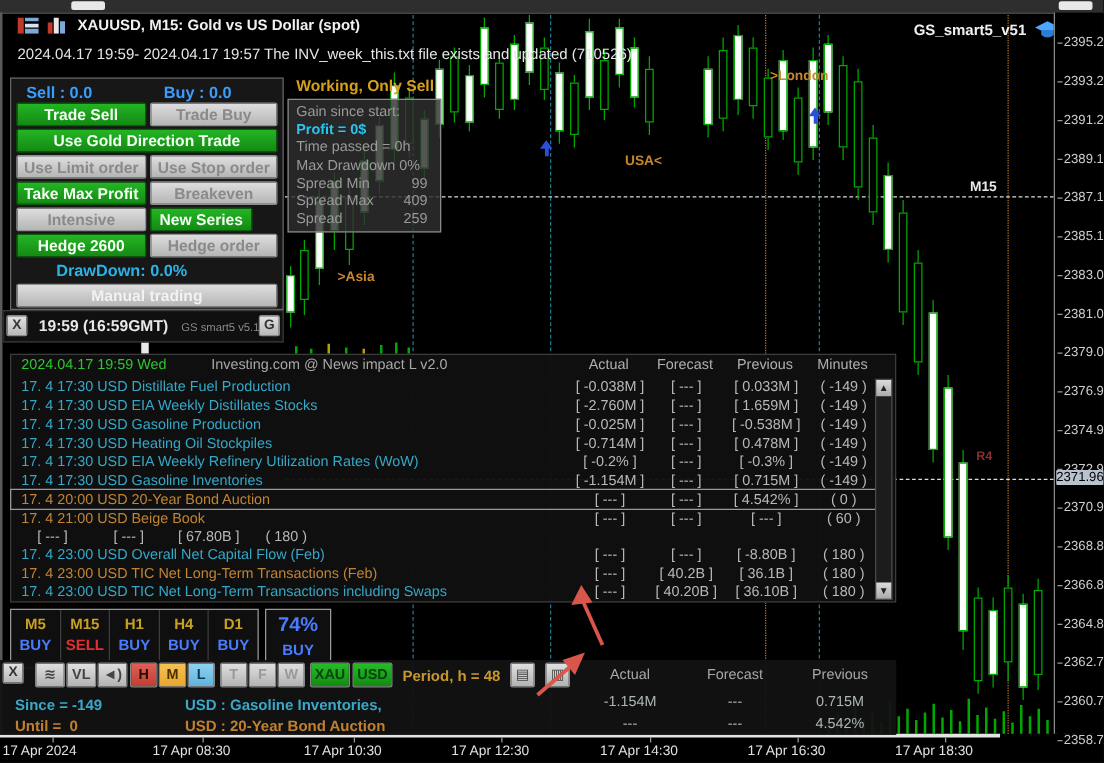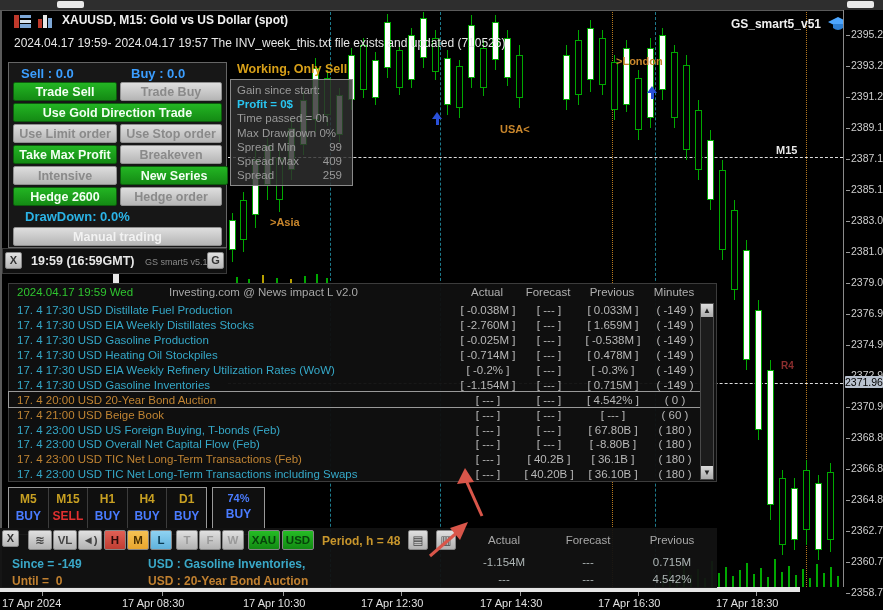--- a/index.html
+++ b/index.html
@@ -18,21 +18,21 @@
   #statusline{left:14px;top:36px;color:#e6e6e6;font-size:12px;}
   #eabadge{top:17px;right:62px;color:#f0f0f0;font-size:12px;font-weight:bold;}
 
   
   #paxis{left:843px;top:10px;width:40px;height:577px;background:#000;border-left:1px solid #8a8a8a;box-sizing:border-box;}
   .price-label{position:absolute;left:2px;color:#cfcfcf;font-size:10.5px;white-space:nowrap;}
   .price-label::before{content:"";display:inline-block;width:4px;height:1px;background:#9a9a9a;vertical-align:middle;margin-right:1px;}
   .price-current{position:absolute;left:1px;width:38px;background:#b9c2cf;color:#000;font-size:10.5px;text-align:center;border-radius:1px;}
 
   
-  #taxis{left:0;top:587px;width:800px;height:23px;background:#000;border-top:5px solid #e5e5e5;box-sizing:border-box;}
+  #taxis{left:0;top:587px;width:800px;height:23px;background:#000;border-top:3px solid #e5e5e5;box-sizing:border-box;}
   .time-label{position:absolute;top:5px;color:#e0e0e0;font-size:11px;white-space:nowrap;}
   .time-tick{position:absolute;top:0;width:1px;height:4px;background:#999;}
 
   
   .wick{position:absolute;width:1px;background:#00a800;}
   .cbody{position:absolute;border:1px solid #00a800;box-sizing:border-box;}
   .vbar{position:absolute;width:2px;background:#00a800;}
   .vline{position:absolute;top:12px;height:575px;width:0;}
   .hline{position:absolute;height:0;border-top:1px dashed #ddd;}
   .sess{position:absolute;color:#c8862c;font-size:11px;font-weight:bold;white-space:nowrap;}
@@ -79,21 +79,21 @@
   .scr-btn{position:absolute;left:0;width:12px;height:13px;background:linear-gradient(#dcdcdc,#aaa);color:#222;font-size:8px;text-align:center;line-height:13px;}
 
   
   #tfpanel{left:8px;top:487px;width:199px;height:48px;background:rgba(16,16,16,0.95);border:1px solid #999;box-sizing:border-box;display:flex;}
   .tfcell{flex:1;border-right:1px solid #3c3c3c;text-align:center;padding-top:4px;}
   .tfcell:last-child{border-right:none;}
   .tfcell .tf{color:#c8a022;font-size:12px;font-weight:bold;display:block;}
   .tfcell .sig{font-size:12px;font-weight:bold;display:block;margin-top:3px;}
   .sig.buy{color:#4a7cff;} .sig.sell{color:#e03030;}
   #scorebox{left:212px;top:487px;width:53px;height:48px;background:rgba(16,16,16,0.95);border:1px solid #999;box-sizing:border-box;text-align:center;padding-top:4px;}
-  #scorebox .tf{color:#4a7cff;font-size:11px;font-weight:bold;display:block;}
+  #scorebox .tf{color:#4a7cff;font-size:16px;font-weight:bold;display:block;}
   #scorebox .sig{color:#4a7cff;font-size:12px;font-weight:bold;display:block;margin-top:3px;}
 
   
   #botleft{left:0;top:528px;width:460px;height:60px;background:rgba(18,18,18,0.94);}
   #botright{left:460px;top:528px;width:257px;height:60px;background:rgba(18,18,18,0.94);}
   .tlbtn{position:absolute;top:2px;height:20px;background:linear-gradient(#e0e0e0,#b2b2b2);border:1px solid #858585;box-sizing:border-box;color:#444;font-size:11.5px;font-weight:bold;text-align:center;line-height:18px;border-radius:2px;}
   .tlbtn.red{background:linear-gradient(#e06055,#c03d32);color:#2a0a08;}
   .tlbtn.amber{background:linear-gradient(#f6c254,#e8a62e);color:#4a3000;}
   .tlbtn.blue{background:linear-gradient(#8fd2f2,#5fb2dc);color:#0a3a52;}
   .tlbtn.green{background:linear-gradient(#25bd25,#128a12);color:#07430a;}
@@ -348,25 +348,25 @@
     <div class="hdr-blue" style="left:122px;top:3px;">Buy : 0.0</div>
     <div id="tradebuttons">
         <div class="tbtn btn-green" style="left: 4px; top: 19px; width: 104px;">Trade Sell</div>
         <div class="tbtn btn-gray" style="left: 111px; top: 19px; width: 102px;">Trade Buy</div>
         <div class="tbtn btn-green" style="left: 4px; top: 40px; width: 209px;">Use Gold Direction Trade</div>
         <div class="tbtn btn-gray" style="left: 4px; top: 61px; width: 104px;">Use Limit order</div>
         <div class="tbtn btn-gray" style="left: 111px; top: 61px; width: 102px;">Use Stop order</div>
         <div class="tbtn btn-green" style="left: 4px; top: 82px; width: 104px;">Take Max Profit</div>
         <div class="tbtn btn-gray" style="left: 111px; top: 82px; width: 102px;">Breakeven</div>
         <div class="tbtn btn-gray" style="left: 4px; top: 103px; width: 104px;">Intensive</div>
-        <div class="tbtn btn-green" style="left: 111px; top: 103px; width: 108px;">New Series</div>
+        <div class="tbtn btn-green" style="left: 111px; top: 103px; width: 82px;">New Series</div>
         <div class="tbtn btn-green" style="left: 4px; top: 124px; width: 104px;">Hedge 2600</div>
         <div class="tbtn btn-gray" style="left: 111px; top: 124px; width: 102px;">Hedge order</div>
       </div>
-    <div class="abs" id="ddtext" style="left:16px;top:146px;">DrawDown: 0.0%</div>
+    <div class="abs" id="ddtext" style="left:0;top:146px;padding-left:36px;">DrawDown: 0.0%</div>
     <div class="tbtn btn-gray lite" style="left:4px;top:164px;width:209px;">Manual trading</div>
   </div>
 
   <div class="abs" id="timestrip" style="z-index:6;">
     <div class="sqbtn" style="left:2px;top:3px;">X</div>
     <div class="abs" style="left:28px;top:5px;color:#e8e8e8;font-size:12.5px;font-weight:bold;">19:59 (16:59GMT)</div>
     <div class="abs" style="left:142px;top:8px;color:#8a8a8a;font-size:9px;">GS smart5 v5.1</div>
     <div class="sqbtn" style="right:2px;top:3px;">G</div>
   </div>
 
@@ -458,21 +458,20 @@
           <span class="val w-m">( 0 )</span>
         </div>
         <div class="nrow orange">
           <span class="nm">17. 4 21:00 USD Beige Book</span>
           <span class="val w-a">[ --- ]</span>
           <span class="val w-f">[ --- ]</span>
           <span class="val w-p">[ --- ]</span>
           <span class="val w-m">( 60 )</span>
         </div>
         <div class="nrow cyan">
-          <span class="nm">17. 4 23:00 USD US Foreign Buying, T-bonds (Feb)</span>
           <span class="val w-a">[ --- ]</span>
           <span class="val w-f">[ --- ]</span>
           <span class="val w-p">[ 67.80B ]</span>
           <span class="val w-m">( 180 )</span>
         </div>
         <div class="nrow cyan">
           <span class="nm">17. 4 23:00 USD Overall Net Capital Flow (Feb)</span>
           <span class="val w-a">[ --- ]</span>
           <span class="val w-f">[ --- ]</span>
           <span class="val w-p">[ -8.80B ]</span>

